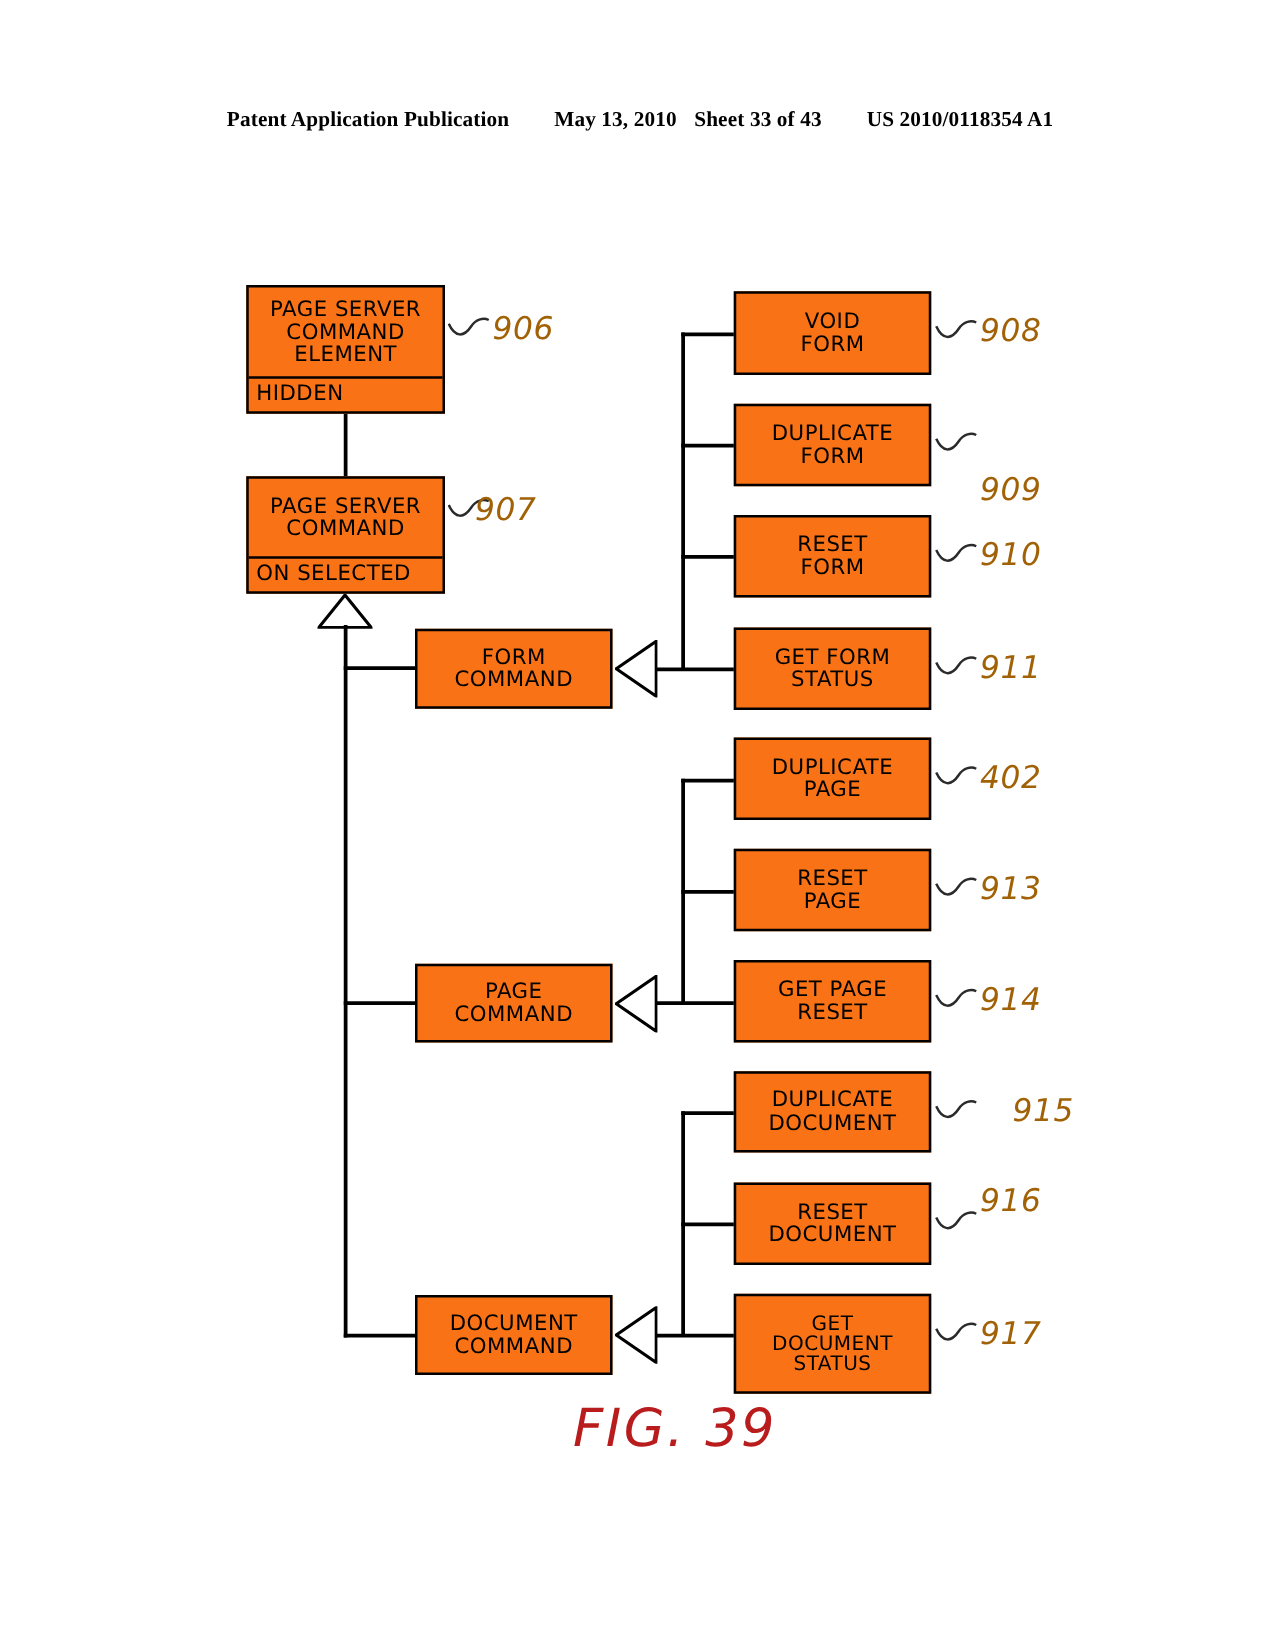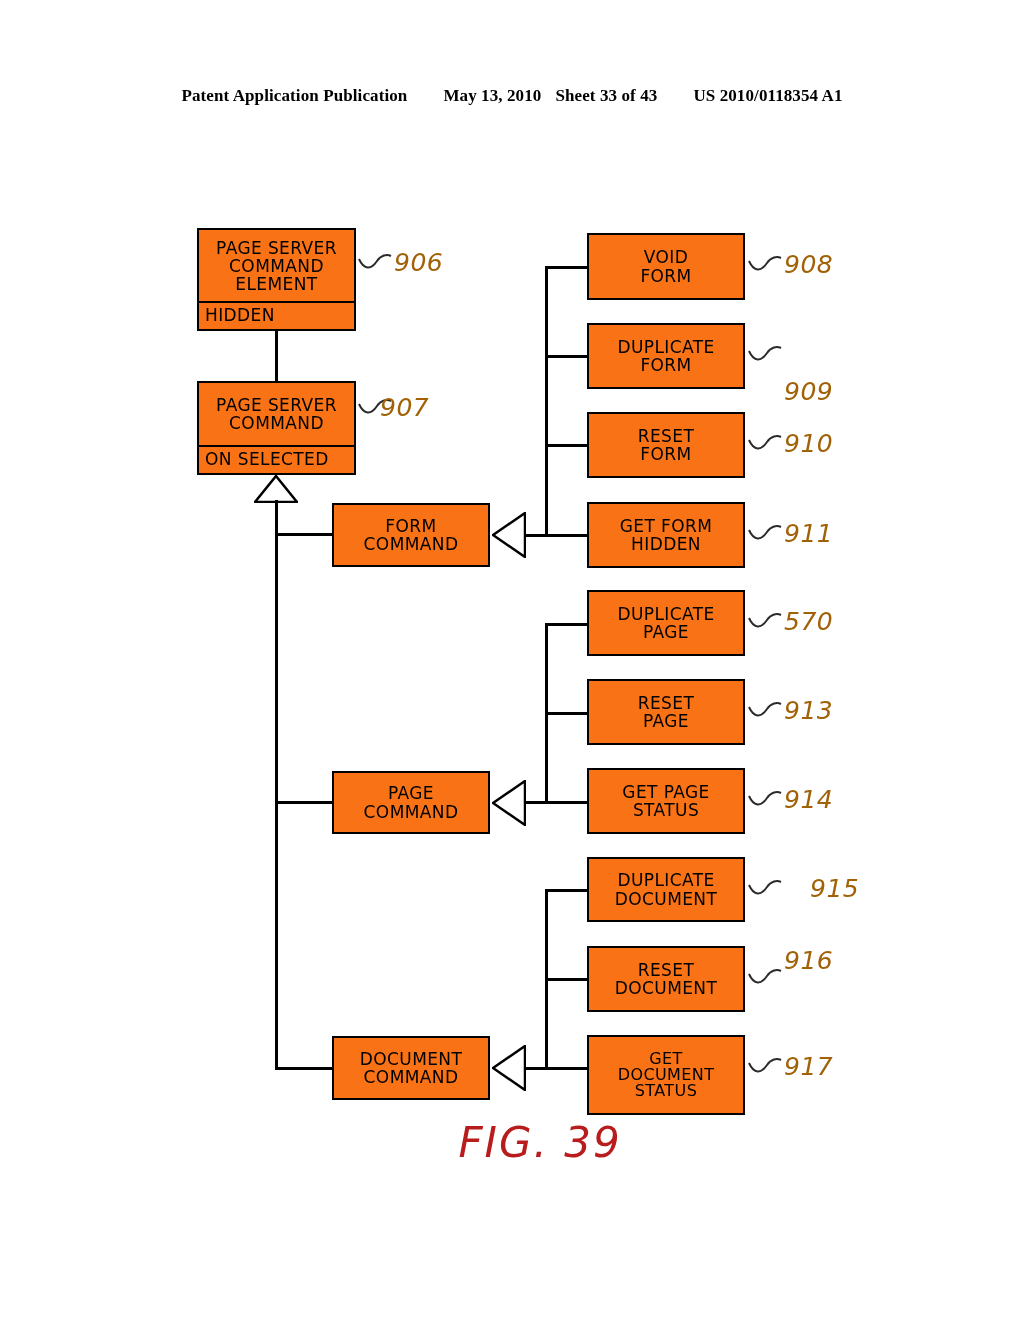--- a/index.html
+++ b/index.html
@@ -250,48 +250,48 @@
       <div class="title">RESET
 FORM</div>
     </div>
     <svg class="ref-squiggle" style="left:748px; top:434px;" viewBox="0 0 34 18">
       <path d="M1 6 C6 17, 13 17, 19 8 C23 2, 29 1, 33 3" fill="none" stroke="#2b2b2b" stroke-width="2"></path>
     </svg>
     <div class="ref" style="left:784px; top:429px;">910</div>
 
     <div class="box" style="left:587px; top:502px; width:158px; height:66px;">
       <div class="title">GET FORM
-HIDDEN</div>
+STATUS</div>
     </div>
     <svg class="ref-squiggle" style="left:748px; top:524px;" viewBox="0 0 34 18">
       <path d="M1 6 C6 17, 13 17, 19 8 C23 2, 29 1, 33 3" fill="none" stroke="#2b2b2b" stroke-width="2"></path>
     </svg>
     <div class="ref" style="left:784px; top:519px;">911</div>
 
     <div class="box" style="left:587px; top:590px; width:158px; height:66px;">
       <div class="title">DUPLICATE
 PAGE</div>
     </div>
     <svg class="ref-squiggle" style="left:748px; top:612px;" viewBox="0 0 34 18">
       <path d="M1 6 C6 17, 13 17, 19 8 C23 2, 29 1, 33 3" fill="none" stroke="#2b2b2b" stroke-width="2"></path>
     </svg>
-    <div class="ref" style="left:784px; top:607px;">570</div>
+    <div class="ref" style="left:784px; top:607px;">402</div>
 
     <div class="box" style="left:587px; top:679px; width:158px; height:66px;">
       <div class="title">RESET
 PAGE</div>
     </div>
     <svg class="ref-squiggle" style="left:748px; top:701px;" viewBox="0 0 34 18">
       <path d="M1 6 C6 17, 13 17, 19 8 C23 2, 29 1, 33 3" fill="none" stroke="#2b2b2b" stroke-width="2"></path>
     </svg>
     <div class="ref" style="left:784px; top:696px;">913</div>
 
     <div class="box" style="left:587px; top:768px; width:158px; height:66px;">
       <div class="title">GET PAGE
-STATUS</div>
+RESET</div>
     </div>
     <svg class="ref-squiggle" style="left:748px; top:790px;" viewBox="0 0 34 18">
       <path d="M1 6 C6 17, 13 17, 19 8 C23 2, 29 1, 33 3" fill="none" stroke="#2b2b2b" stroke-width="2"></path>
     </svg>
     <div class="ref" style="left:784px; top:785px;">914</div>
 
     <div class="box" style="left:587px; top:857px; width:158px; height:65px;">
       <div class="title">DUPLICATE
 DOCUMENT</div>
     </div>

